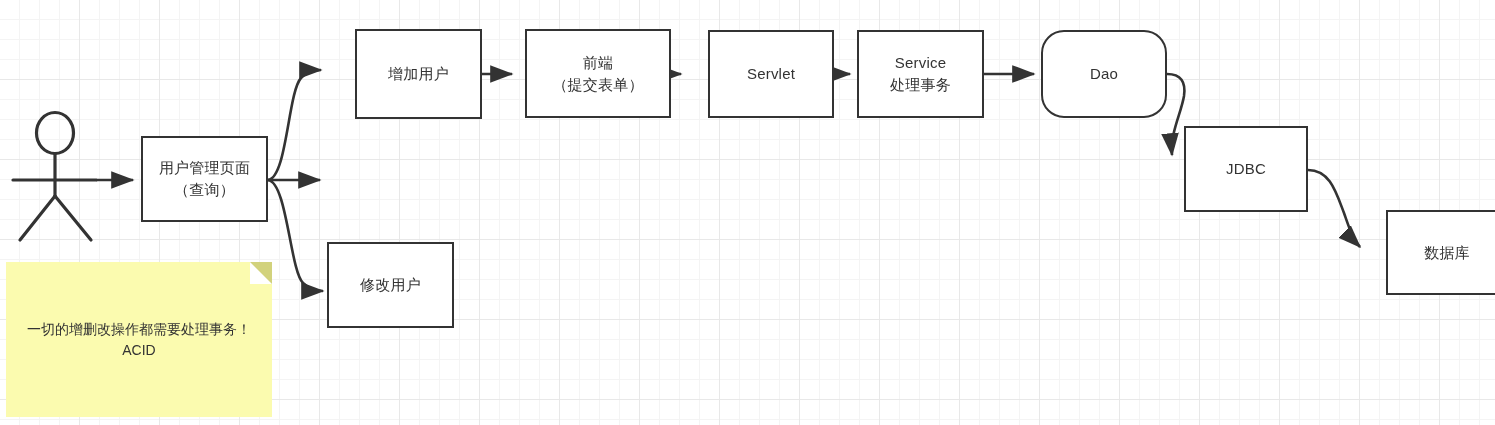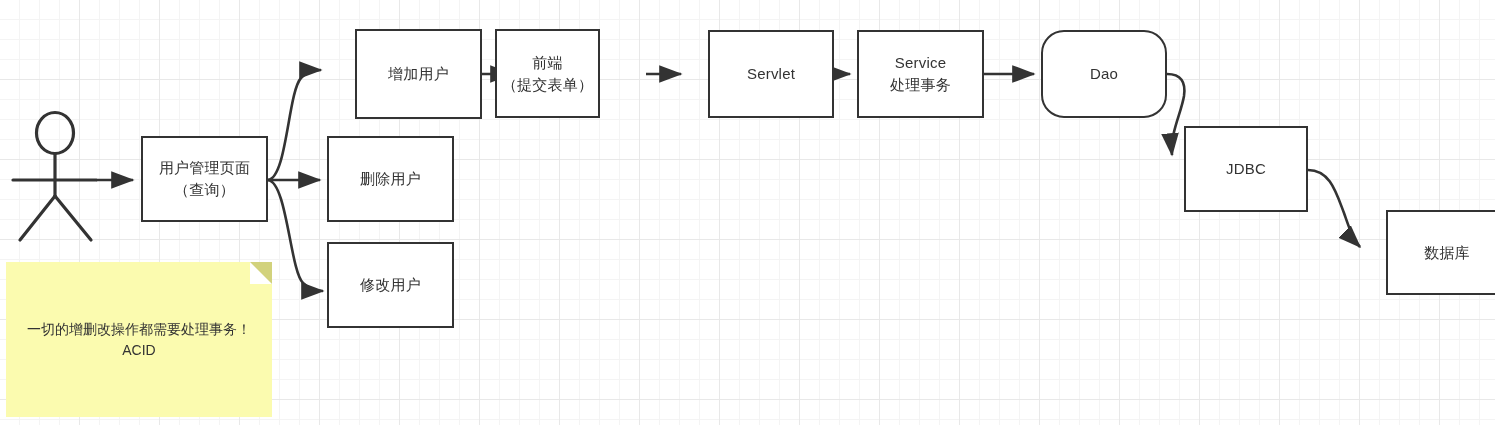--- a/index.html
+++ b/index.html
@@ -126,29 +126,26 @@
 
   <div class="node" style="left:141px; top:136px; width:127px; height:86px;">
     <span>用户管理页面
 （查询）</span>
   </div>
 
   <div class="node" style="left:340px; top:29px; width:127px; height:90px;margin-left:15px;">
     <span>增加用户</span>
   </div>
 
-  <div class="node" style="left:327px; top:136px; width:127px; height:86px;">
-    <span>删除用户</span>
-  </div>
 
   <div class="node" style="left:327px; top:242px; width:127px; height:86px;">
     <span>修改用户</span>
   </div>
 
-  <div class="node" style="left:495px; top:29px; width:105px; height:89px;">
+  <div class="node" style="left:525px; top:29px; width:146px; height:89px;">
     <span>前端
 （提交表单）</span>
   </div>
 
   <div class="node" style="left:688px; top:30px; width:126px; height:88px;margin-left:20px;">
     <span>Servlet</span>
   </div>
 
   <div class="node" style="left:857px; top:30px; width:127px; height:88px;">
     <span>Service

